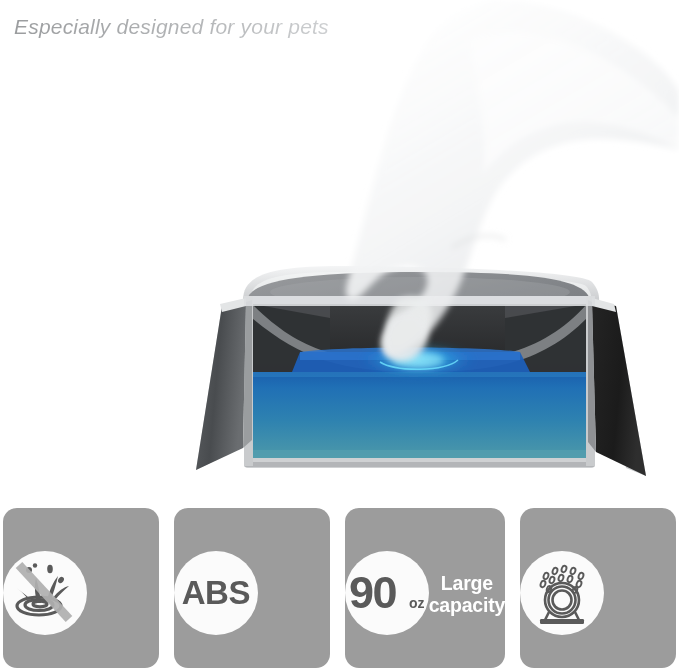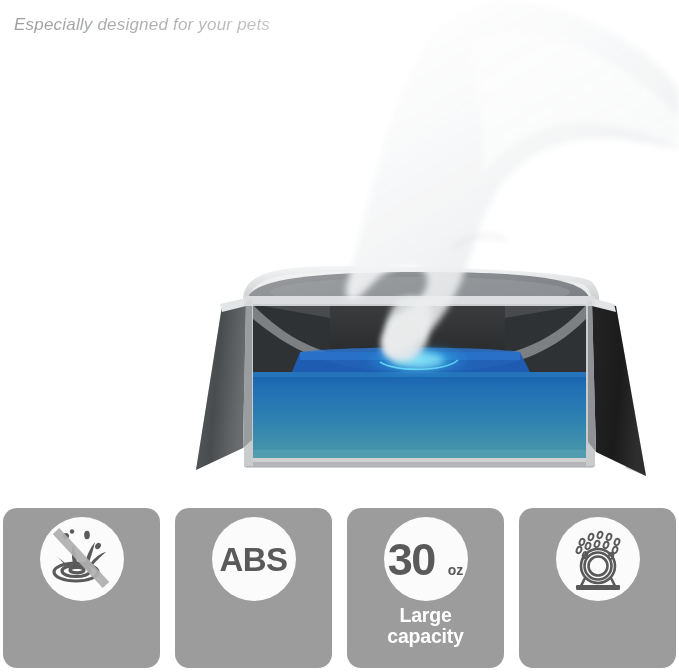--- a/index.html
+++ b/index.html
@@ -35,21 +35,21 @@
     white-space: nowrap;
     color: #b9b9b9;
     background: linear-gradient(100deg, #8f9093 0%, #a9abad 22%, #cfd1d3 44%, #9b9da0 62%, #b6b8ba 80%, #d8dadb 100%);
     -webkit-background-clip: text;
     background-clip: text;
     -webkit-text-fill-color: transparent;
     line-height: 1.25;
   }
   .headline-2 {
     margin-top: 8px;
-    font-size: 17px;
+    font-size: 21px;
     font-style: italic;
     font-weight: 400;
     letter-spacing: 0.2px;
     white-space: nowrap;
     color: #c2c2c2;
     background: linear-gradient(100deg, #9a9c9e 0%, #b4b6b8 30%, #d2d4d6 55%, #a6a8ab 78%, #c6c8ca 100%);
     -webkit-background-clip: text;
     background-clip: text;
     -webkit-text-fill-color: transparent;
     line-height: 1.25;
@@ -76,21 +76,21 @@
     display: flex;
     gap: 15px;
     padding: 0 3px;
   }
   .badge {
     position: relative;
     flex: 1 1 0;
     background: #9c9c9c;
     border-radius: 14px;
     display: flex;
-    flex-direction: column;
+    flex-direction: row;
     align-items: center;
     padding-top: 9px;
   }
   .badge-icon-circle {
     width: 84px;
     height: 84px;
     border-radius: 50%;
     background: #fbfbfb;
     display: flex;
     align-items: center;
@@ -344,21 +344,21 @@
 
     <div class="badge">
       <div class="badge-icon-circle">
         <span class="abs-text">ABS</span>
       </div>
     </div>
 
     <div class="badge">
       <div class="badge-icon-circle">
         <span class="oz-wrap">
-          <span class="oz-num">30</span>
+          <span class="oz-num">90</span>
           <span class="oz-unit">oz</span>
         </span>
       </div>
       <div class="badge-label">Large
 capacity</div>
     </div>
 
     <div class="badge">
       <div class="badge-icon-circle">
         <svg width="72" height="72" viewBox="0 0 72 72">

